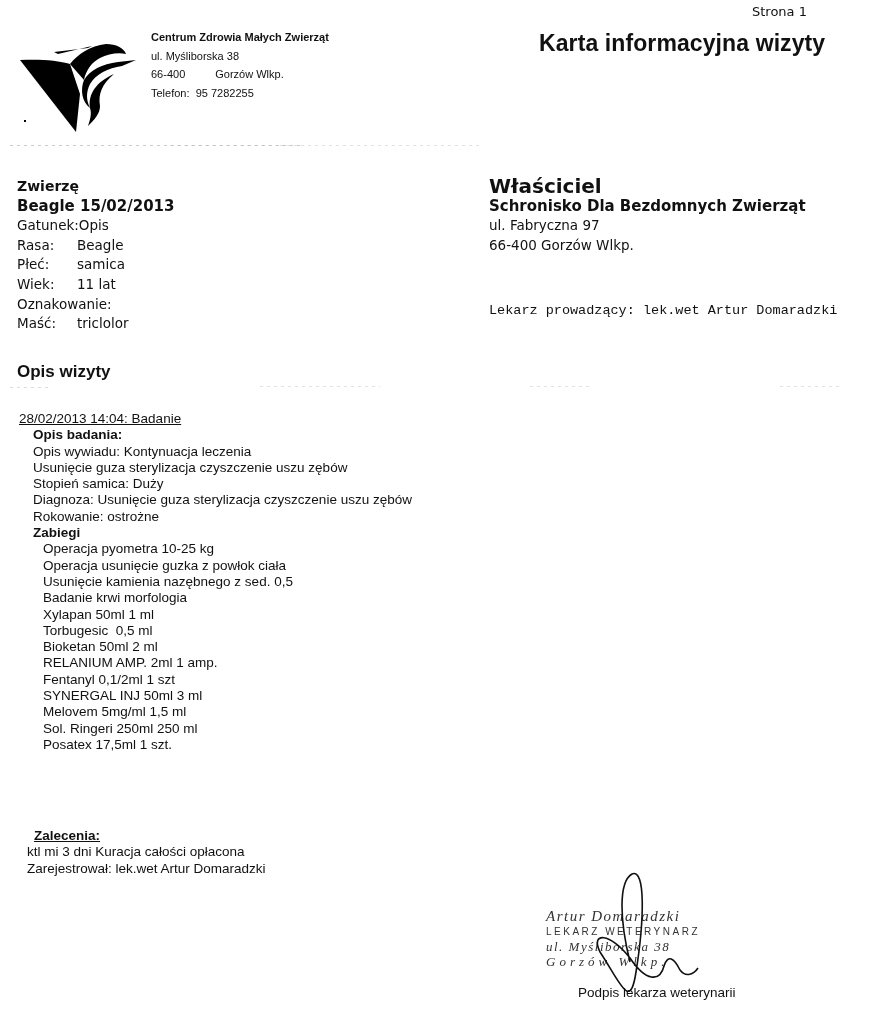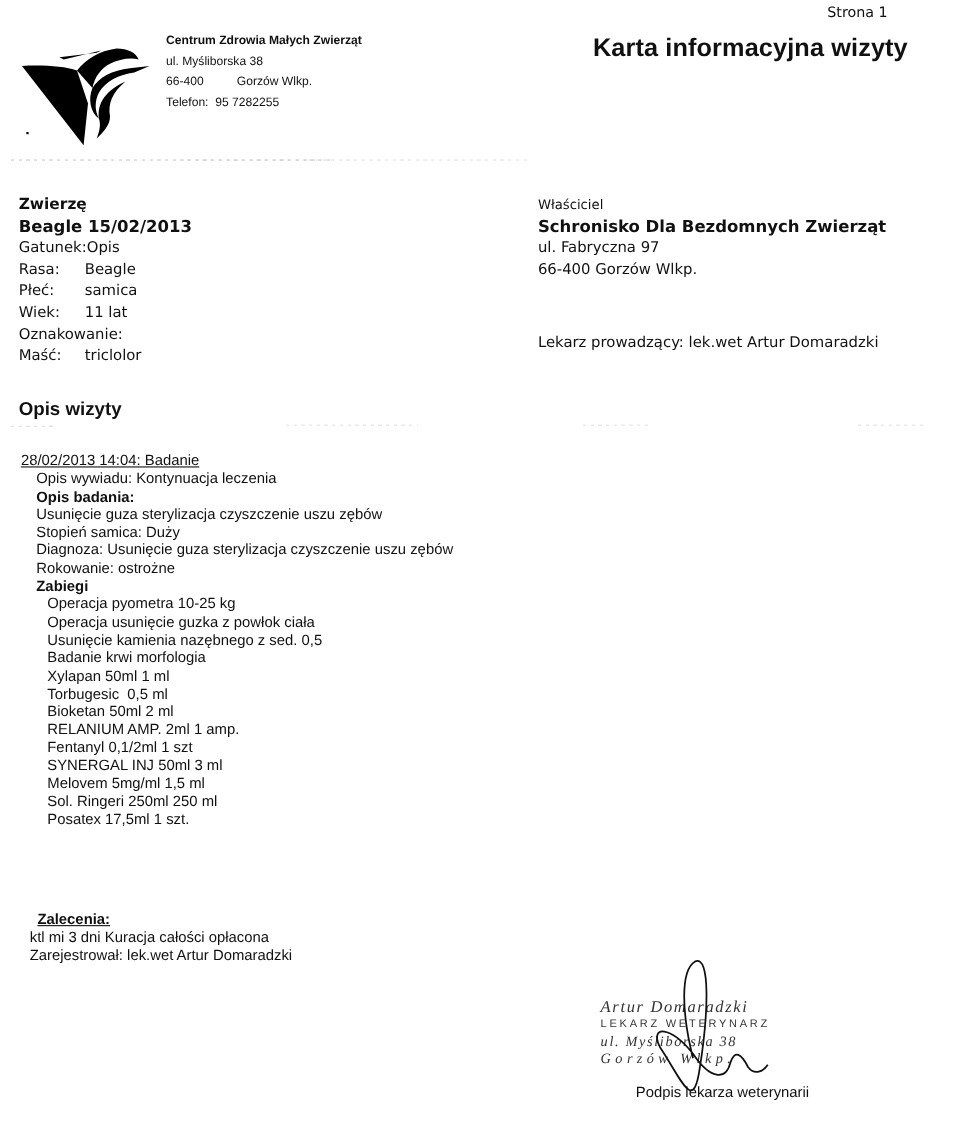--- a/index.html
+++ b/index.html
@@ -27,23 +27,23 @@
 
     
     #animal { left: 17px; top: 177px; font-size: 13.5px; line-height: 19.6px; }
     #animal .h { font-weight: bold; font-size: 14px; }
     #animal .h2 { font-weight: bold; font-size: 15px; }
     #animal .row { display: flex; }
     #animal .lbl { width: 60px; }
 
     
     #owner { left: 489px; top: 177px; font-size: 13.5px; line-height: 19.6px; }
-    #owner .h { font-weight: normal; font-size: 12px; }
+    #owner .h { font-weight: bold; font-size: 20px; }
     #owner .h2 { font-weight: bold; font-size: 15px; }
-    #vet { left: 489px; top: 303px; font-size: 13.5px; }
+    #vet { left: 489px; top: 303px; font-size: 13.5px; font-family: Liberation Mono, monospace; }
 
     #visit-heading { left: 17px; top: 362px; font-size: 17px; font-weight: bold; }
 
     
     #visit { left: 19px; top: 411px; font-size: 13.5px; line-height: 16.3px; }
     #visit .u { text-decoration: underline; }
     #visit .i1 { padding-left: 14px; }
     #visit .i2 { padding-left: 24px; }
     #visit .b { font-weight: bold; }
 
@@ -128,22 +128,22 @@
 <div id="vet" class="abs tahoma">Lekarz prowadzący: lek.wet Artur Domaradzki</div>
 
 <div id="visit-heading" class="abs arial">Opis wizyty</div>
 <div class="dotted-line" style="left:10px; top:387px; width:40px; opacity:0.4;"></div>
 <div class="dotted-line" style="left:260px; top:386px; width:120px; opacity:0.35;"></div>
 <div class="dotted-line" style="left:530px; top:386px; width:60px; opacity:0.35;"></div>
 <div class="dotted-line" style="left:780px; top:386px; width:60px; opacity:0.35;"></div>
 
 <div id="visit" class="abs arial">
   <div class="u">28/02/2013 14:04: Badanie</div>
+  <div class="i1 b">Opis badania:</div>
   <div class="i1">Opis wywiadu: Kontynuacja leczenia</div>
-  <div class="i1 b">Opis badania:</div>
   <div class="i1">Usunięcie guza sterylizacja czyszczenie uszu zębów</div>
   <div class="i1">Stopień samica: Duży</div>
   <div class="i1">Diagnoza: Usunięcie guza sterylizacja czyszczenie uszu zębów</div>
   <div class="i1">Rokowanie: ostrożne</div>
   <div class="i1 b">Zabiegi</div>
   <div class="i2">Operacja pyometra 10-25 kg</div>
   <div class="i2">Operacja usunięcie guzka z powłok ciała</div>
   <div class="i2">Usunięcie kamienia nazębnego z sed. 0,5</div>
   <div class="i2">Badanie krwi morfologia</div>
   <div class="i2" style="white-space:pre;">Xylapan 50ml 1 ml</div>

